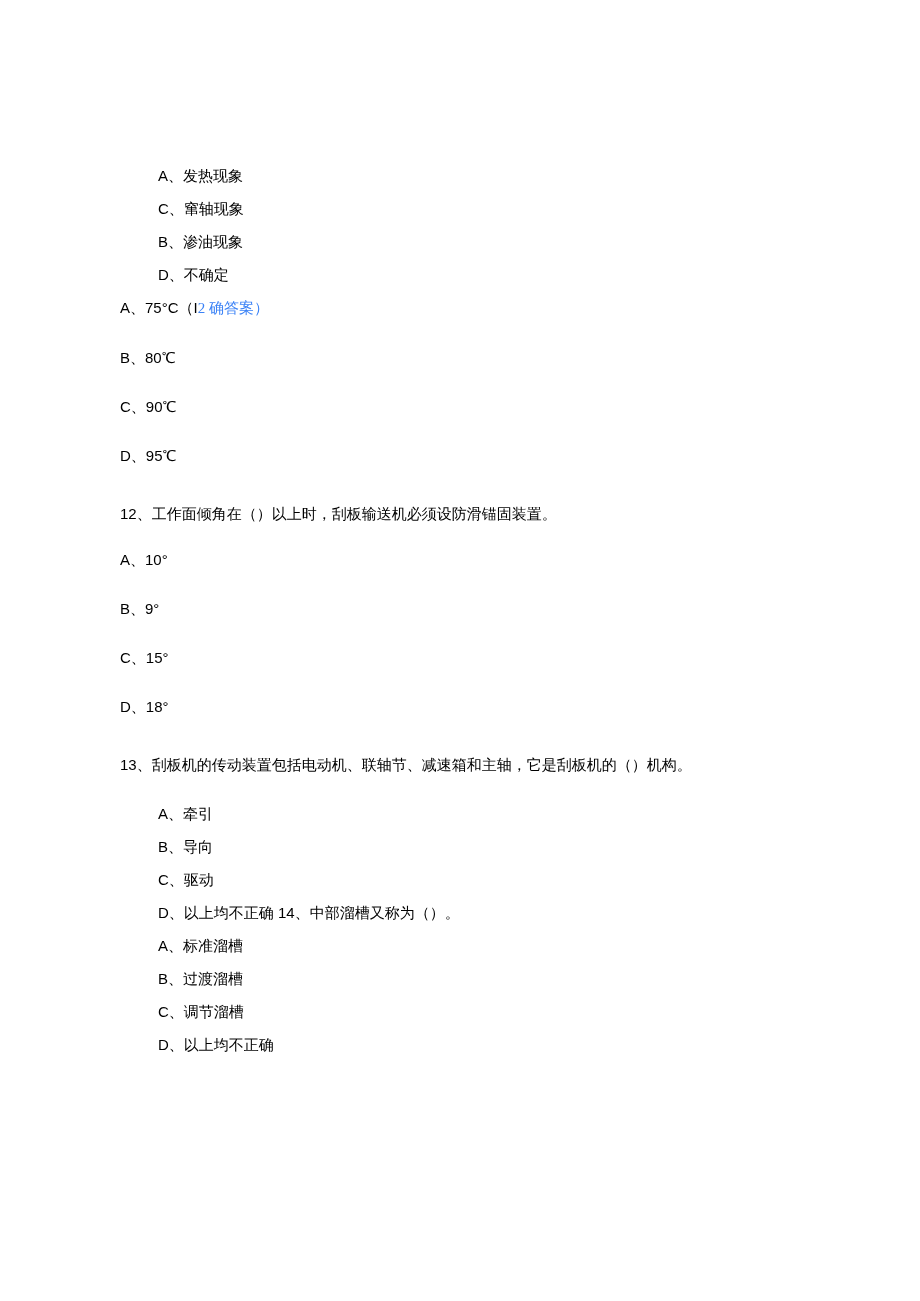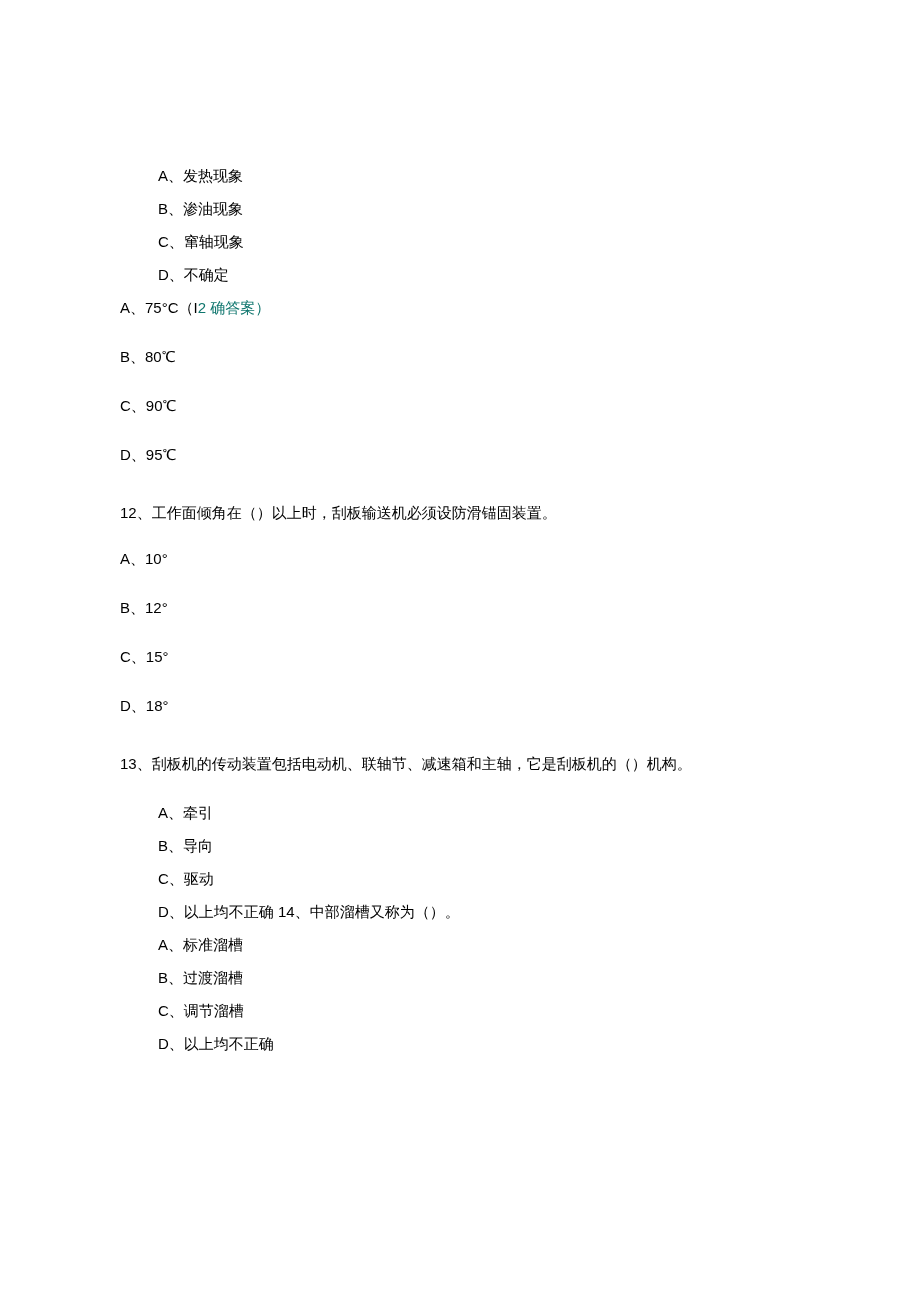--- a/index.html
+++ b/index.html
@@ -30,46 +30,47 @@
       margin-bottom: 28px;
     }
     .option.tight {
       margin-bottom: 12px;
       margin-left: 38px;
     }
     .spaced-options .option {
       margin-bottom: 28px;
     }
     .correct {
-      color: #0f766e;
+      color: #3b82f6;
+      font-family: Liberation Serif, serif;
     }
   </style>
 </head>
 <body>
 
 <div>
 
   <div class="option tight">A、发热现象</div>
+  <div class="option tight">C、窜轴现象</div>
   <div class="option tight">B、渗油现象</div>
-  <div class="option tight">C、窜轴现象</div>
   <div class="option tight">D、不确定</div>
 
   <div class="spaced-options">
     <div class="option">
       <span>A、75°C（I</span><span class="correct">2 确答案）</span>
     </div>
     <div class="option">B、80℃</div>
     <div class="option">C、90℃</div>
     <div class="option">D、95℃</div>
   </div>
 
   <div class="question">12、工作面倾角在（）以上时，刮板输送机必须设防滑锚固装置。</div>
   <div class="spaced-options">
     <div class="option">A、10°</div>
-    <div class="option">B、12°</div>
+    <div class="option">B、9°</div>
     <div class="option">C、15°</div>
     <div class="option">D、18°</div>
   </div>
 
   <div class="question tight">13、刮板机的传动装置包括电动机、联轴节、减速箱和主轴，它是刮板机的（）机构。</div>
   <div class="option tight">A、牵引</div>
   <div class="option tight">B、导向</div>
   <div class="option tight">C、驱动</div>
   <div class="option tight">D、以上均不正确 14、中部溜槽又称为（）。</div>
 

